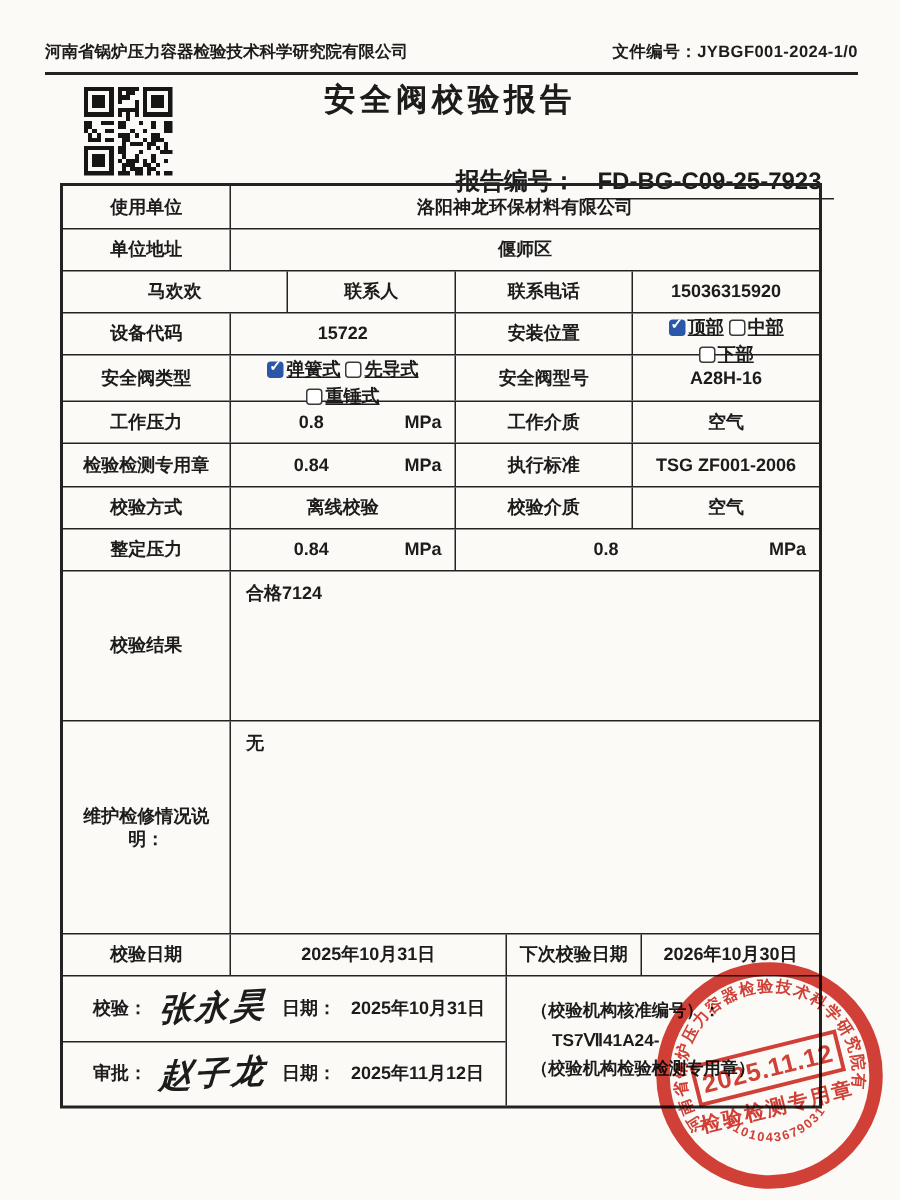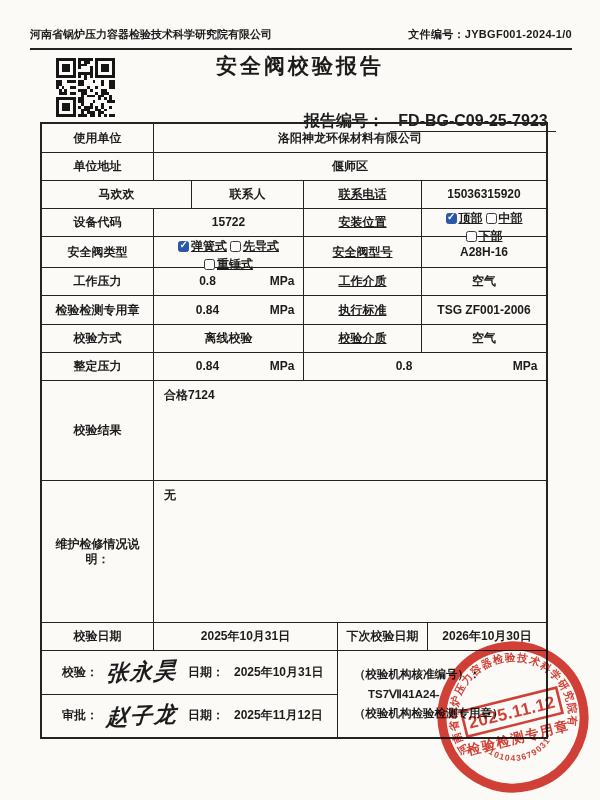--- a/index.html
+++ b/index.html
@@ -27,21 +27,21 @@
     border:2px solid #232323;box-sizing:border-box;display:flex;flex-direction:column;
     background:transparent;}
   .row{display:flex;border-bottom:1.6px solid #232323;box-sizing:border-box;flex-shrink:0;}
   .row:last-child{border-bottom:none;}
   .cell{border-right:1.6px solid #232323;box-sizing:border-box;
     display:flex;align-items:center;justify-content:center;
     font-size:12px;font-weight:700;line-height:1.25;text-align:center;padding:2px 3px;}
   .cell:last-child{border-right:none;}
   .w1{width:112px;flex-shrink:0;}
   .w2{width:150px;flex-shrink:0;}
-  .w3{width:118px;flex-shrink:0;text-decoration:underline;}
+  .w3{width:118px;flex-shrink:0;}
   .flex1{flex:1;}
   .h28{height:28px;} .h29{height:29px;} .h31{height:31px;}
   .h100{height:100px;} .h142{height:142px;}
   .topleft{align-items:flex-start;justify-content:flex-start;text-align:center;padding:7px 10px;}
 
   
   .vunit{padding:0;}
   .vunit .v{flex:1;text-align:center;}
   .vunit .u{width:42px;text-align:center;flex-shrink:0;}
 

